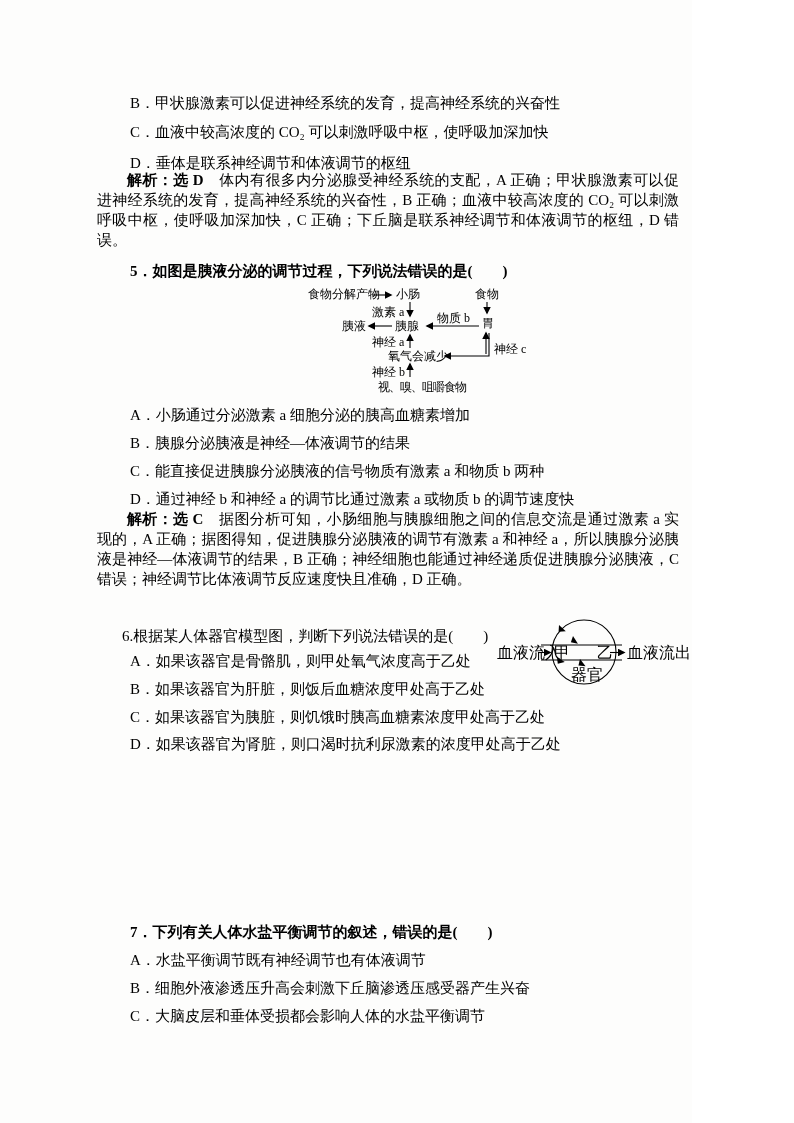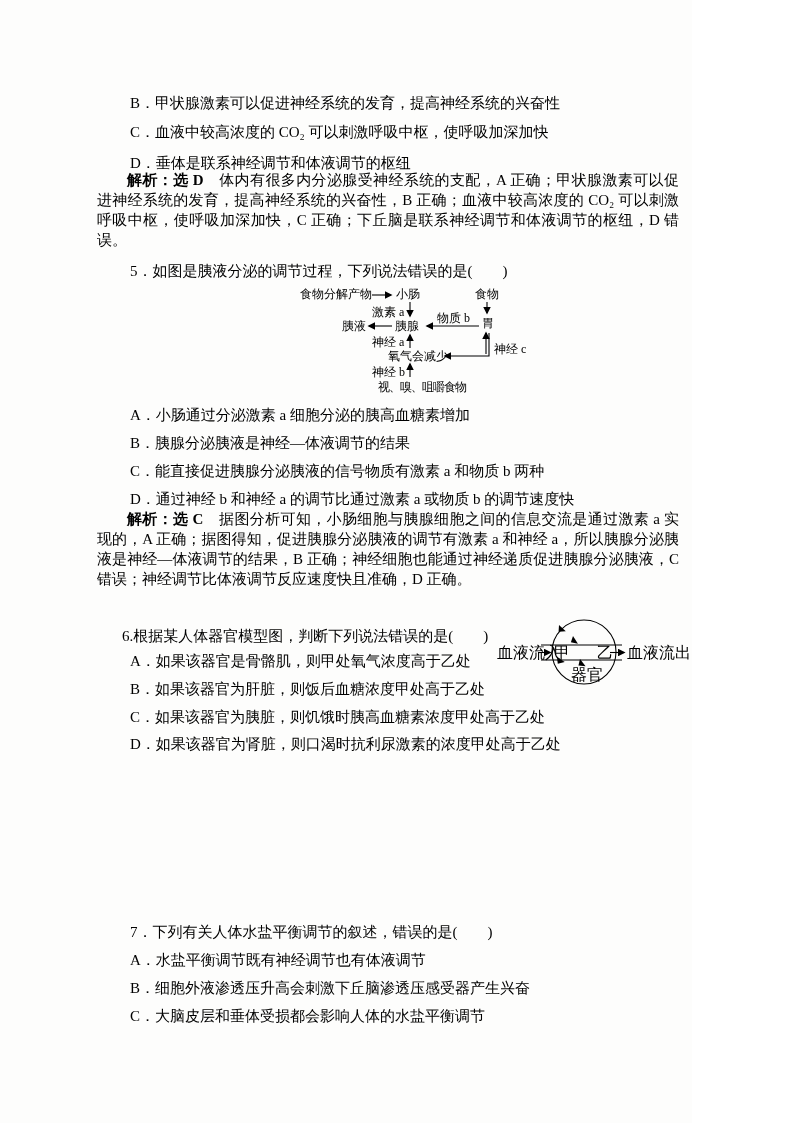--- a/index.html
+++ b/index.html
@@ -10,21 +10,21 @@
     color:#000;
     font-family:"Liberation Serif","DejaVu Serif",serif;
     font-size:15px;
     overflow:hidden;
   }
   .ln {
     position:absolute; left:103px; width:600px;
     white-space:nowrap; line-height:20px;
   }
   .opt  { padding-left:27px; }
-  .stem { padding-left:27px; }
+  .stem { padding-left:27px;font-weight:bold; }
   .stem6{ padding-left:19px; }
   .ana {
     position:absolute; left:97px; width:582px;
     margin:0; text-align:justify; text-indent:2em;
     line-height:20px;
   }
   .ana b { font-weight:bold; }
   .diagram { position:absolute; }
   .diagram .lbl {
     position:absolute; white-space:nowrap; line-height:12px;
@@ -58,21 +58,21 @@
         <line x1="122" y1="18" x2="122" y2="32" marker-end="url(#ah1)"></line>
         <line x1="199" y1="18" x2="199" y2="29" marker-end="url(#ah1)"></line>
         <line x1="191" y1="42" x2="139" y2="42" marker-end="url(#ah1)"></line>
         <line x1="104" y1="42" x2="81" y2="42" marker-end="url(#ah1)"></line>
         <line x1="122" y1="64" x2="122" y2="51" marker-end="url(#ah1)"></line>
         <line x1="122" y1="93" x2="122" y2="80" marker-end="url(#ah1)"></line>
         <polyline points="198,70 198,49" marker-end="url(#ah1)"></polyline>
         <polyline points="201,49 201,72 157,72" marker-end="url(#ah1)"></polyline>
       </g>
     </svg>
-    <span class="lbl" style="left:12px;top:4px">食物分解产物</span>
+    <span class="lbl" style="left:20px;top:4px">食物分解产物</span>
     <span class="lbl" style="left:108px;top:4px">小肠</span>
     <span class="lbl" style="left:187px;top:4px">食物</span>
     <span class="lbl" style="left:84px;top:22px">激素 a</span>
     <span class="lbl" style="left:149px;top:28px">物质 b</span>
     <span class="lbl" style="left:54px;top:36px">胰液</span>
     <span class="lbl" style="left:107px;top:36px">胰腺</span>
     <span class="lbl" style="left:194px;top:33px">胃</span>
     <span class="lbl" style="left:84px;top:52px">神经 a</span>
     <span class="lbl" style="left:206px;top:59px">神经 c</span>
     <span class="lbl" style="left:100px;top:66px">氧气会减少</span>

